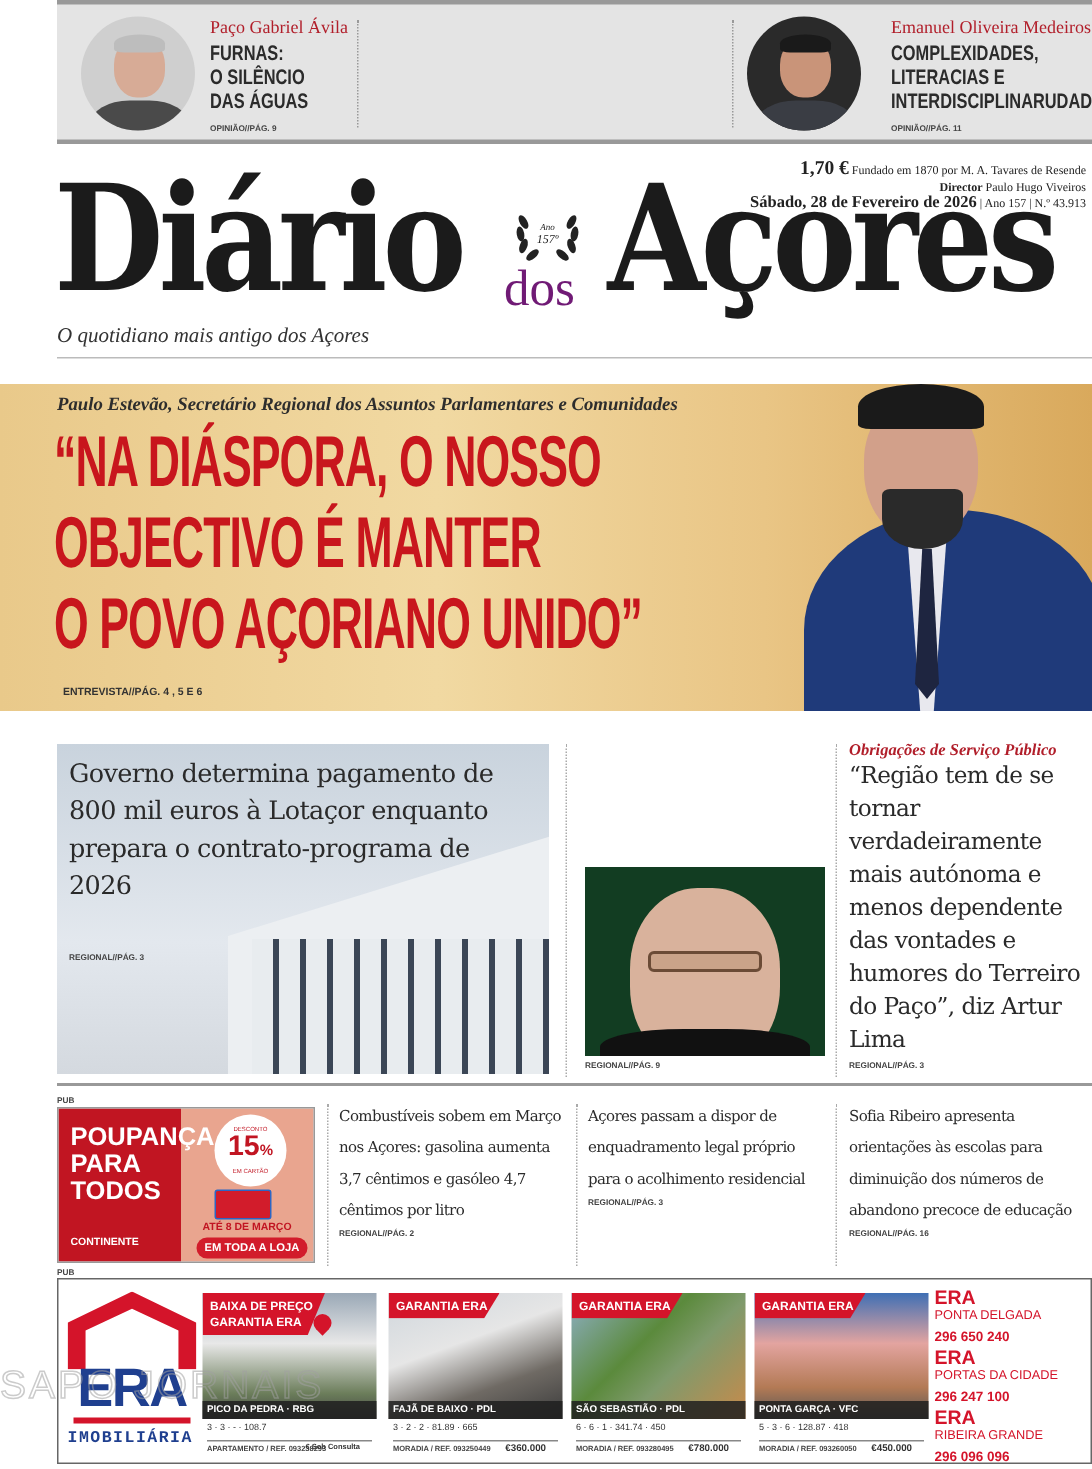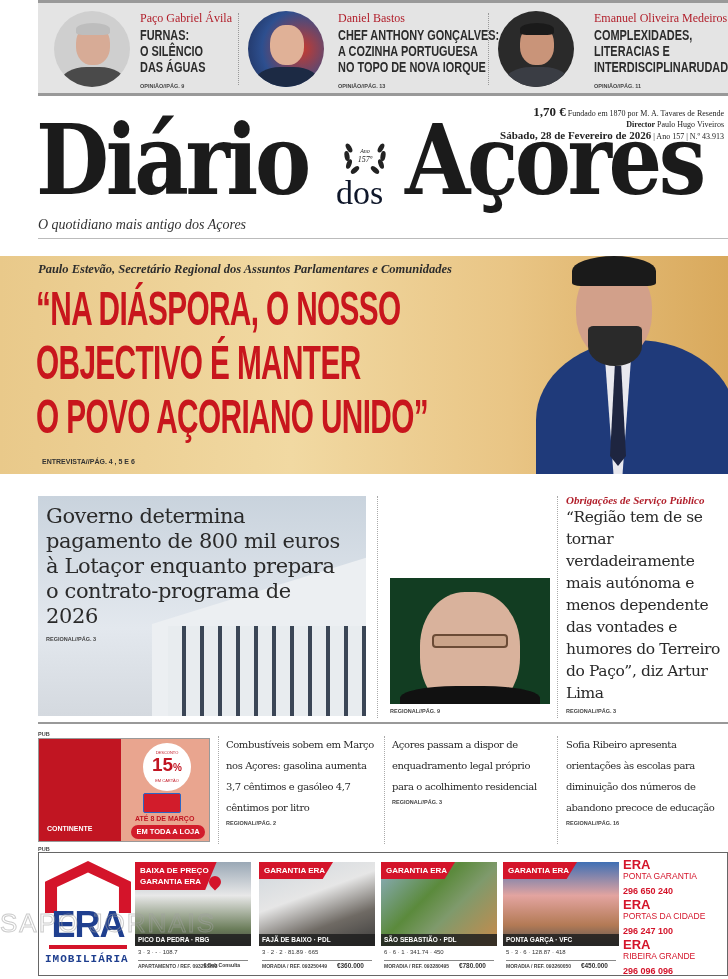--- a/index.html
+++ b/index.html
@@ -13,36 +13,36 @@
 .avatar .body{position:absolute;left:6px;top:56px;width:66px;height:40px;border-radius:40% 40% 0 0}
 .author{position:absolute;top:8px;font-family:"Liberation Serif",serif;font-size:12px;color:#b11e2a;white-space:nowrap}
 .otitle{position:absolute;top:24px;font-family:"Liberation Sans",sans-serif;font-weight:700;font-size:14px;line-height:16px;color:#2b2b2b;transform:scaleX(.78);transform-origin:left top;white-space:nowrap}
 .opage{position:absolute;top:80px;font-family:"Liberation Sans",sans-serif;font-weight:700;font-size:5.5px;color:#444}
 .vsep{position:absolute;top:10px;height:72px;border-left:1px dotted #999}
 
 #mast-info{right:4px;top:106px;text-align:right;font-family:"Liberation Serif",serif;font-size:8px;color:#222;line-height:11px}
 #mast-info .price{font-size:13px;font-weight:700}
 #mast-info .date{font-size:11px;font-weight:700}
 #logo-diario{left:36px;top:110px;font-family:"DejaVu Serif",serif;font-weight:700;font-size:98px;letter-spacing:-4px;line-height:100px;color:#1b1b1b;transform:scaleX(.86);transform-origin:left top}
-#logo-dos{left:336px;top:174px;font-family:"Liberation Serif",serif;font-size:34px;color:#0f172a}
+#logo-dos{left:336px;top:174px;font-family:"Liberation Serif",serif;font-size:34px;color:#701a75}
 #logo-acores{left:405px;top:110px;font-family:"DejaVu Serif",serif;font-weight:700;font-size:98px;letter-spacing:-4px;line-height:100px;color:#1b1b1b;transform:scaleX(.86);transform-origin:left top}
 #wreath{left:342px;top:136px;width:46px;height:40px}
 #tagline{left:38px;top:217px;font-family:"Liberation Serif",serif;font-style:italic;font-size:14px;color:#333}
 #mast-rule{left:38px;top:238px;width:690px;border-top:1px solid #bbb}
 
 #lead{left:0;top:256px;width:728px;height:218px;background:linear-gradient(90deg,#e9c98a 0%,#f1d9a2 40%,#e9c585 70%,#d9a95c 100%)}
 #lead-kicker{left:38px;top:6px;font-family:"Liberation Serif",serif;font-style:italic;font-weight:700;font-size:12.5px;color:#2d2d2d;white-space:nowrap}
 #lead-head{left:36px;top:26px;font-family:"Liberation Sans",sans-serif;font-weight:700;font-size:48px;line-height:54px;color:#c8161d;transform:scaleX(.62);transform-origin:left top;white-space:nowrap;letter-spacing:-1px}
 #lead-page{left:42px;top:202px;font-family:"Liberation Sans",sans-serif;font-weight:700;font-size:7px;color:#333}
 #portrait{left:496px;top:0;width:232px;height:218px;overflow:hidden}
 
 .hl{font-family:"DejaVu Serif",serif;color:#2a2a2a;letter-spacing:-.4px}
 .pg{font-family:"Liberation Sans",sans-serif;font-weight:700;font-size:5.5px;color:#444}
 #story1{left:38px;top:496px;width:328px;height:220px;background:linear-gradient(180deg,#c9d3dd 0%,#e3e8ee 60%,#d4d9df 100%);overflow:hidden}
-#story1 .hl{position:absolute;left:8px;top:8px;font-size:21px;line-height:25px;width:300px}
+#story1 .hl{position:absolute;left:8px;top:8px;font-size:17px;line-height:25px;width:300px}
 #story1 .pg{position:absolute;left:8px;top:140px}
 .vline{position:absolute;border-left:1px dotted #aaa}
 .hrule{position:absolute;border-top:2px solid #999}
 #story2 .hl{font-size:15px;line-height:19px}
 #story3 .kicker{font-family:"Liberation Serif",serif;font-style:italic;font-weight:700;font-size:11px;color:#b11e2a}
 #story3 .hl{font-size:15.5px;line-height:22px}
 .b-hl{font-size:10px;line-height:21px}
 
 #ad-cont{left:38px;top:738px;width:172px;height:104px;background:linear-gradient(90deg,#c11522 0%,#c11522 48%,#e9a58f 48%);overflow:hidden;border:1px solid #999}
 #era-box{left:38px;top:852px;width:690px;height:124px;border:1px solid #666;background:#fff}
@@ -73,33 +73,20 @@
     <div class="author" style="left:102px">Paço Gabriel Ávila</div>
     <div class="otitle" style="left:102px">
       <div>FURNAS:</div>
         <div>O SILÊNCIO</div>
         <div>DAS ÁGUAS</div>
     </div>
     <div class="opage" style="left:102px">OPINIÃO//PÁG. 9</div>
   </div>
   <div class="vsep" style="left:200px"></div>
 
-  <div class="col" style="left:210px;width:250px">
-    <div class="avatar" style="left:0;background:radial-gradient(circle at 70% 50%,#c93a2e 0%,#2d4f8f 60%,#1e2c55 100%)">
-      <div class="body" style="background:#1c2a44"></div>
-      <div class="face" style="background:#e0b197"></div>
-    </div>
-    <div class="author" style="left:90px">Daniel Bastos</div>
-    <div class="otitle" style="left:90px">
-      <div>CHEF ANTHONY GONÇALVES:</div>
-        <div>A COZINHA PORTUGUESA</div>
-        <div>NO TOPO DE NOVA IORQUE</div>
-    </div>
-    <div class="opage" style="left:90px">OPINIÃO//PÁG. 13</div>
-  </div>
   <div class="vsep" style="left:450px"></div>
 
   <div class="col" style="left:460px;width:230px">
     <div class="avatar" style="left:0;background:#2a2a2a">
       <div class="body" style="background:#3a3d44"></div>
       <div class="face" style="background:#c99479"></div>
       <div style="position:absolute;left:22px;top:12px;width:34px;height:12px;background:#1a1a1a;border-radius:50% 50% 20% 20%"></div>
     </div>
     <div class="author" style="left:96px">Emanuel Oliveira Medeiros</div>
     <div class="otitle" style="left:96px">
@@ -174,20 +161,25 @@
 
 <div id="story3" class="abs" style="left:566px;top:494px;width:162px;height:224px">
   <div class="kicker">Obrigações de Serviço Público</div>
   <div class="hl">“Região tem de se tornar verdadeiramente mais autónoma e menos dependente das vontades e humores do Terreiro do Paço”, diz Artur Lima</div>
   <div class="pg" style="position:absolute;left:0;top:214px">REGIONAL//PÁG. 3</div>
 </div>
 <div class="hrule" style="left:38px;top:722px;width:690px"></div>
 
 <div class="abs pg" style="left:38px;top:731px">PUB</div>
 <div id="ad-cont" class="abs">
+  <div style="position:absolute;left:8px;top:10px;font-family:'Liberation Sans',sans-serif;font-weight:700;font-size:17px;line-height:18px;color:#fff">
+    <div>POUPANÇA</div>
+      <div>PARA</div>
+      <div>TODOS</div>
+  </div>
   <div style="position:absolute;left:104px;top:4px;width:48px;height:48px;border-radius:50%;background:#fff;text-align:center;font-family:'Liberation Sans',sans-serif">
     <div style="font-size:4px;color:#c11522;margin-top:7px">DESCONTO</div>
     <div style="font-size:19px;font-weight:700;color:#c11522;line-height:20px"><span>15</span><span style="font-size:10px">%</span></div>
     <div style="font-size:4px;color:#c11522">EM CARTÃO</div>
   </div>
   <div style="position:absolute;left:104px;top:54px;width:38px;height:20px;background:#d21c2b;border-radius:2px;border:1px solid #2b66c5"></div>
   <div style="position:absolute;left:96px;top:76px;font-family:'Liberation Sans',sans-serif;font-weight:700;font-size:7px;color:#c11522">ATÉ 8 DE MARÇO</div>
   <div style="position:absolute;left:92px;top:86px;width:74px;height:14px;background:#d21c2b;border-radius:7px;color:#fff;font-family:'Liberation Sans',sans-serif;font-weight:700;font-size:7.5px;text-align:center;line-height:14px">EM TODA A LOJA</div>
   <div style="position:absolute;left:8px;top:86px;font-family:'Liberation Sans',sans-serif;font-weight:700;font-size:7px;color:#fff">CONTINENTE</div>
 </div>
@@ -252,21 +244,21 @@
     <div class="tag">GARANTIA ERA</div>
     <div class="loc">PONTA GARÇA · VFC</div>
     <div class="feat">5 · 3 · 6 · 128.87 · 418</div>
     <div class="ref">MORADIA / REF. 093260050</div>
     <div class="price">€450.000</div>
   </div>
 
   <div style="position:absolute;left:584px;top:6px;width:100px">
     <div class="office" style="margin-bottom:3px">
       <div class="era">ERA</div>
-      <div class="name">PONTA GARANTIA</div>
+      <div class="name">PONTA DELGADA</div>
       <div class="sub">&nbsp;</div>
       <div class="phone">296 650 240</div>
     </div>
     <div class="office" style="margin-bottom:3px">
       <div class="era">ERA</div>
       <div class="name">PORTAS DA CIDADE</div>
       <div class="sub">&nbsp;</div>
       <div class="phone">296 247 100</div>
     </div>
     <div class="office">

